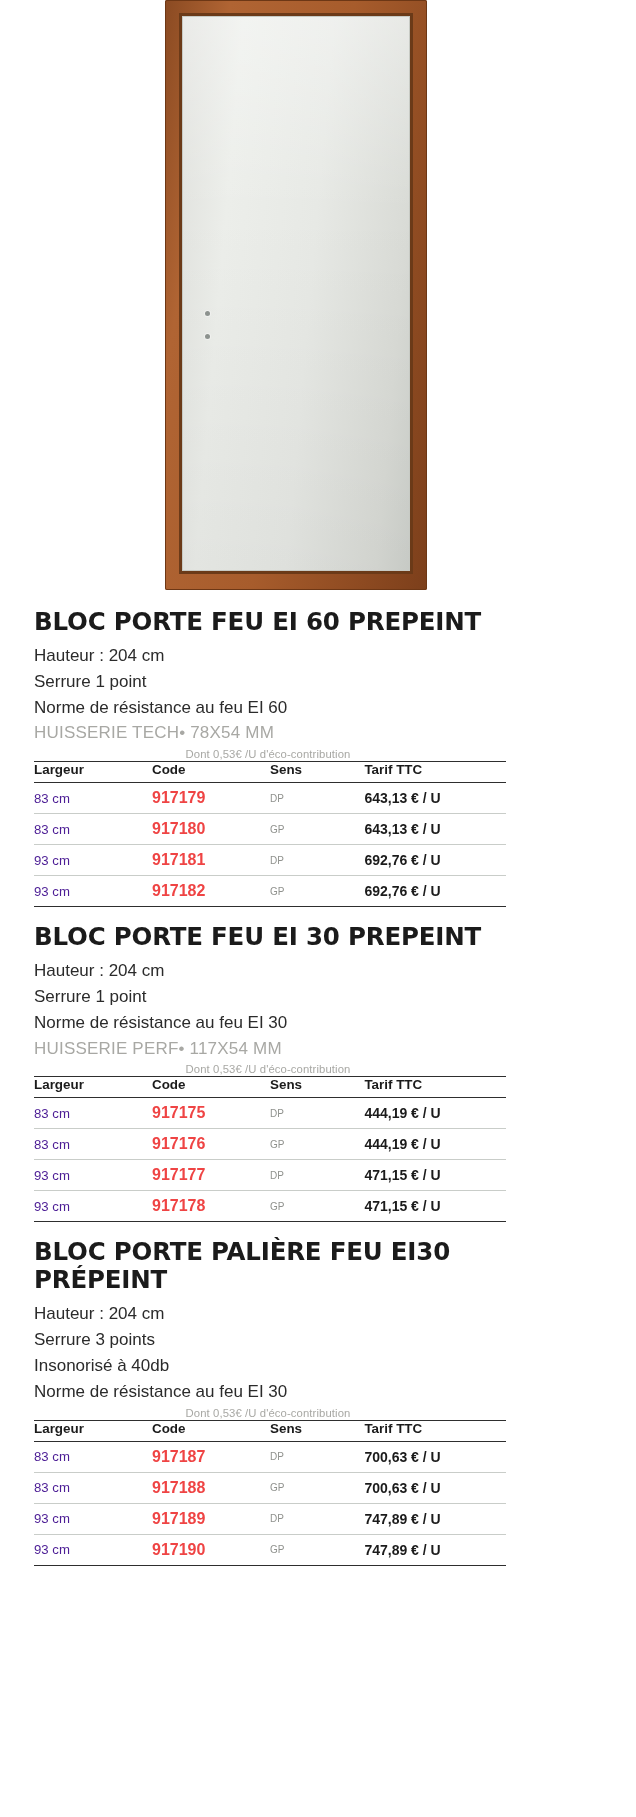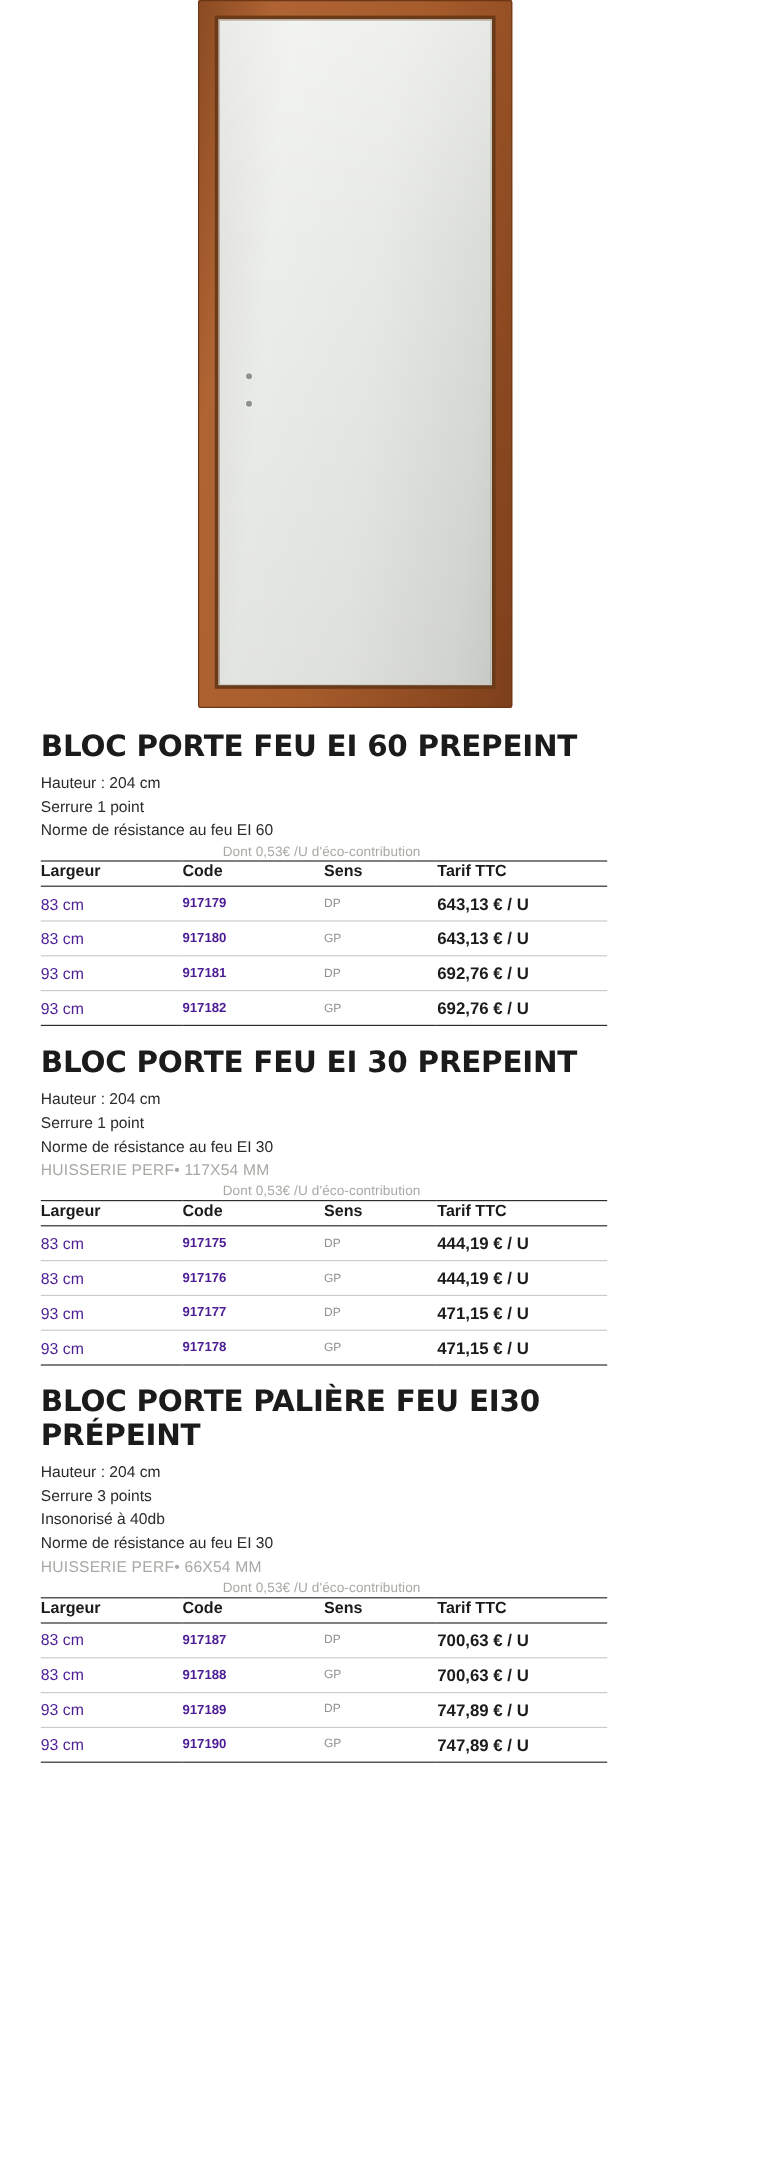--- a/index.html
+++ b/index.html
@@ -90,21 +90,21 @@
     font-family: "DejaVu Sans", sans-serif;
     font-size: 24.5px;
     font-weight: 700;
     letter-spacing: -0.2px;
     line-height: 1.14;
     color: #1b1b1b;
     margin: 0 0 7px 0;
     text-transform: uppercase;
   }
   .specs {
-    font-size: 13px;
+    font-size: 17px;
     line-height: 1.52;
     color: #2b2b2b;
     margin-bottom: 2px;
   }
   .specs div { white-space: nowrap; }
   .specs .faint {
     color: #a8a8a4;
     letter-spacing: 0.2px;
   }
   .eco {
@@ -144,23 +144,23 @@
   th.th-largeur, td.td-largeur { padding-left: 14px; }
   th.th-code,    td.td-code    { padding-left: 4px; margin-left: 40px; }
   th.th-sens,    td.td-sens    { padding-left: 4px; }
   th.th-tarif,   td.td-tarif   { padding-left: 12px; }
 
   td.td-largeur {
     font-size: 13.2px;
     color: #4c1d95;
   }
   td.td-code {
-    font-size: 11px;
+    font-size: 16px;
     font-weight: 700;
-    color: #4c1d95;
+    color: #ef4444;
   }
   td.td-sens {
     font-size: 10px;
     color: #8f918d;
   }
   td.td-tarif {
     font-size: 14px;
     font-weight: 700;
     color: #1b1b1b;
     white-space: nowrap;
@@ -183,20 +183,21 @@
   </div>
 
   <div class="content">
 
     <div class="section">
       <h2 class="title">BLOC PORTE FEU EI 60 PREPEINT</h2>
       <div class="specs">
         <div>Hauteur : 204 cm</div>
         <div>Serrure 1 point</div>
         <div>Norme de résistance au feu EI 60</div>
+        <div class="faint">HUISSERIE TECH• 78X54 MM</div>
       </div>
       <div class="eco">Dont 0,53€  /U d'éco-contribution</div>
       <table class="price">
         <colgroup>
           <col class="c-largeur">
             <col class="c-code">
             <col class="c-sens">
             <col class="c-tarif">
         </colgroup>
         <thead>
@@ -289,21 +290,20 @@
       </table>
     </div>
 
     <div class="section">
       <h2 class="title">BLOC PORTE PALIÈRE FEU EI30 PRÉPEINT</h2>
       <div class="specs">
         <div>Hauteur : 204 cm</div>
         <div>Serrure 3 points</div>
         <div>Insonorisé à 40db</div>
         <div>Norme de résistance au feu EI 30</div>
-        <div class="faint">HUISSERIE PERF• 66X54 MM</div>
       </div>
       <div class="eco">Dont 0,53€  /U d'éco-contribution</div>
       <table class="price">
         <colgroup>
           <col class="c-largeur">
             <col class="c-code">
             <col class="c-sens">
             <col class="c-tarif">
         </colgroup>
         <thead>

